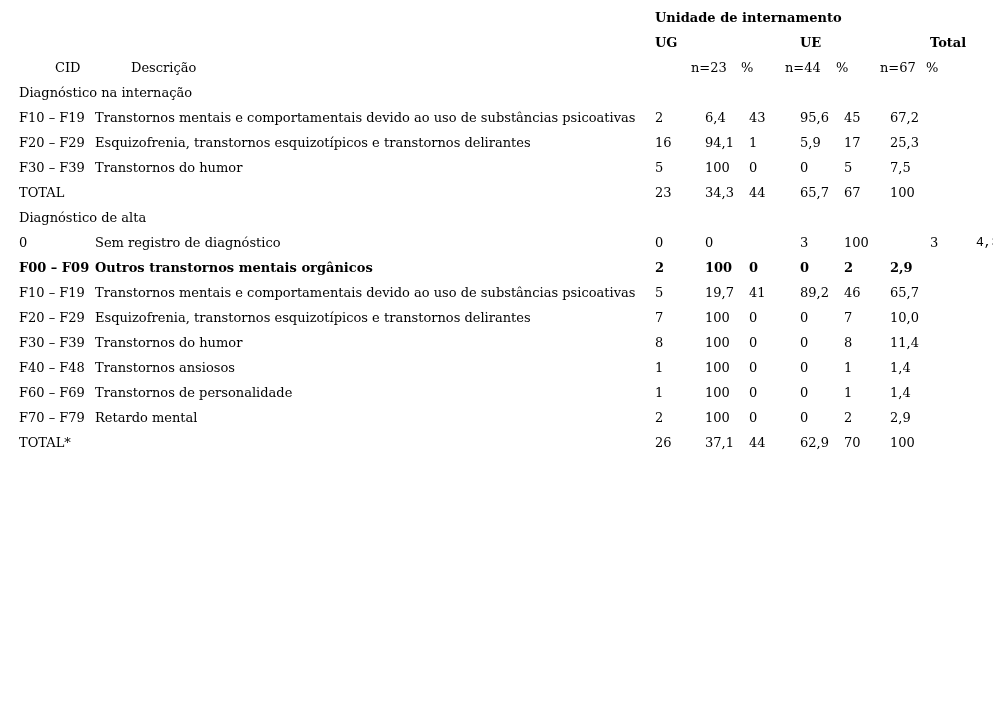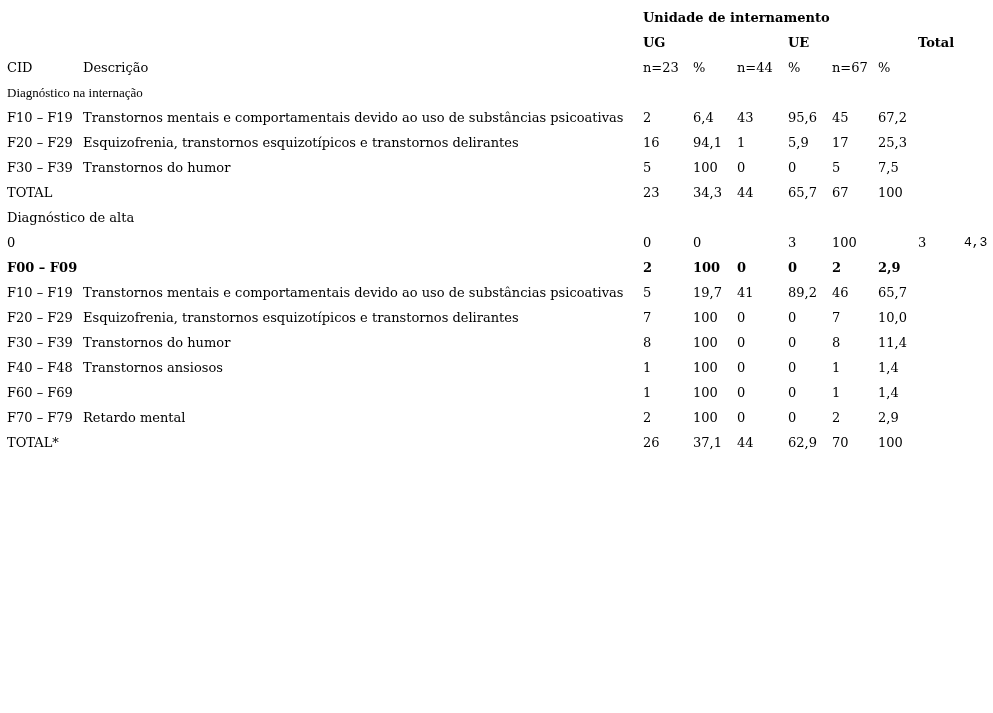--- a/index.html
+++ b/index.html
@@ -1,18 +1,18 @@
 <!DOCTYPE html>
 <html><head>
 <meta charset="utf-8">
 <style>
   html, body { margin: 0; padding: 0; background: #ffffff; }
   body { width: 993px; height: 713px; position: relative; overflow: hidden;
          font-family: "DejaVu Serif", "Liberation Serif", serif; font-size: 13px; color: #000; }
-  .row { position: absolute; left: 0; width: 856px; height: 25px; }
+  .row { position: absolute; left: 12px; width: 856px; height: 25px; }
   .c { position: absolute; top: 0; white-space: nowrap; line-height: 18px; }
   .b { font-weight: bold; }
   .c0 { left: 7px; }
   .c1 { left: 83px; text-align: center; }
   .c2 { left: 643px; }
   .c3 { left: 693px; }
   .c4 { left: 737px; }
   .c5 { left: 788px; }
   .c6 { left: 832px; }
   .c7 { left: 878px; }
@@ -25,32 +25,32 @@
 <div>
 
   <div class="row" style="top:9px;">
     <span class="c c2 b">Unidade de internamento</span>
   </div>
   <div class="row" style="top:34px;">
     <span class="c c2 b">UG</span>
     <span class="c c5 b">UE</span>
     <span class="c c8 b">Total</span>
   </div>
-  <div class="row" style="top:59px;">
+  <div class="row" style="top:59px;margin-left:36px;">
     <span class="c c0">CID</span>
     <span class="c c1">Descrição</span>
     <span class="c c2">n=23</span>
     <span class="c c3">%</span>
     <span class="c c4">n=44</span>
     <span class="c c5">%</span>
     <span class="c c6">n=67</span>
     <span class="c c7">%</span>
   </div>
 
-  <div class="row" style="top:84px;font-family:Liberation Serif, serif;">
+  <div class="row" style="top:84px;">
     <span class="c c0">Diagnóstico na internação</span>
   </div>
   <div class="row" style="top:109px;">
     <span class="c c0">F10 – F19</span>
     <span class="c c1">Transtornos mentais e comportamentais devido ao uso de substâncias psicoativas</span>
     <span class="c c2">2</span>
     <span class="c c3">6,4</span>
     <span class="c c4">43</span>
     <span class="c c5">95,6</span>
     <span class="c c6">45</span>
@@ -84,31 +84,33 @@
     <span class="c c5">65,7</span>
     <span class="c c6">67</span>
     <span class="c c7">100</span>
   </div>
 
   <div class="row" style="top:209px;">
     <span class="c c0">Diagnóstico de alta</span>
   </div>
   <div class="row" style="top:234px;">
     <span class="c c0">0</span>
+    <span class="c c1">Sem registro de diagnóstico</span>
     <span class="c c2">0</span>
     <span class="c c3">0</span>
     <span class="c c4"></span>
     <span class="c c5">3</span>
     <span class="c c6">100</span>
     <span class="c c7"></span>
     <span class="c c8">3</span>
     <span class="c c9">4,3</span>
   </div>
   <div class="row" style="top:259px;font-weight:bold;">
     <span class="c c0">F00 – F09</span>
+    <span class="c c1">Outros transtornos mentais orgânicos</span>
     <span class="c c2">2</span>
     <span class="c c3">100</span>
     <span class="c c4">0</span>
     <span class="c c5">0</span>
     <span class="c c6">2</span>
     <span class="c c7">2,9</span>
   </div>
   <div class="row" style="top:284px;">
     <span class="c c0">F10 – F19</span>
     <span class="c c1">Transtornos mentais e comportamentais devido ao uso de substâncias psicoativas</span>
@@ -144,20 +146,21 @@
     <span class="c c1">Transtornos ansiosos</span>
     <span class="c c2">1</span>
     <span class="c c3">100</span>
     <span class="c c4">0</span>
     <span class="c c5">0</span>
     <span class="c c6">1</span>
     <span class="c c7">1,4</span>
   </div>
   <div class="row" style="top:384px;">
     <span class="c c0">F60 – F69</span>
+    <span class="c c1">Transtornos de personalidade</span>
     <span class="c c2">1</span>
     <span class="c c3">100</span>
     <span class="c c4">0</span>
     <span class="c c5">0</span>
     <span class="c c6">1</span>
     <span class="c c7">1,4</span>
   </div>
   <div class="row" style="top:409px;text-decoration:underline;">
     <span class="c c0">F70 – F79</span>
     <span class="c c1">Retardo mental</span>

